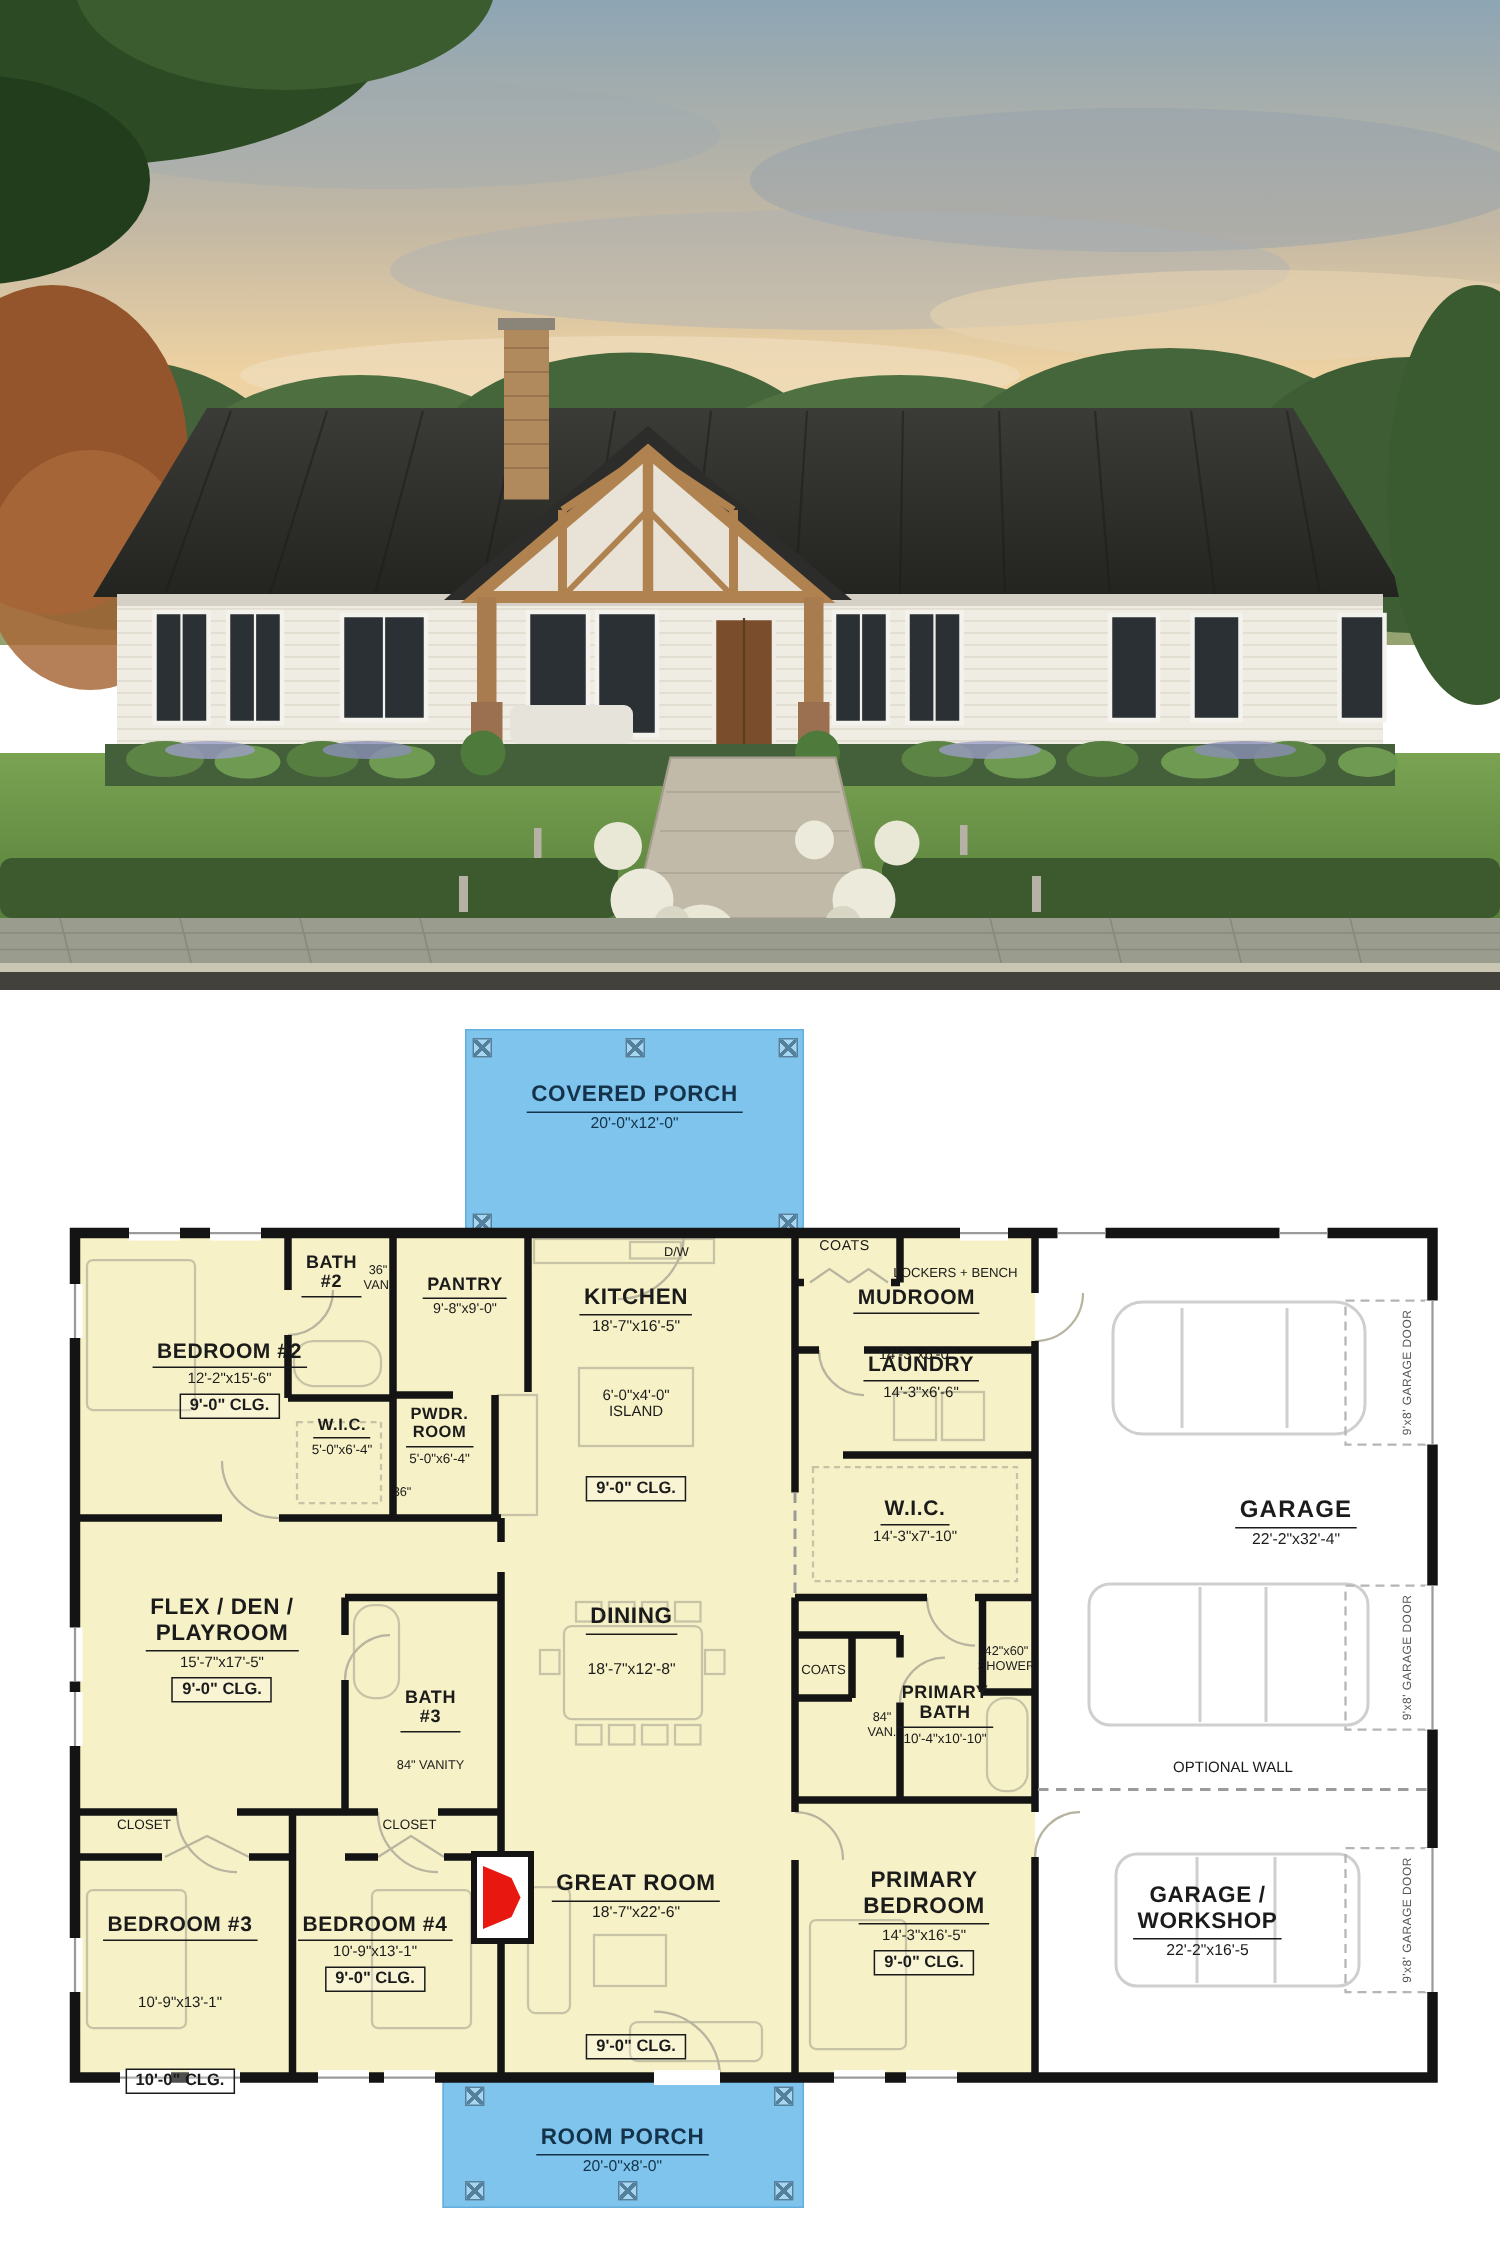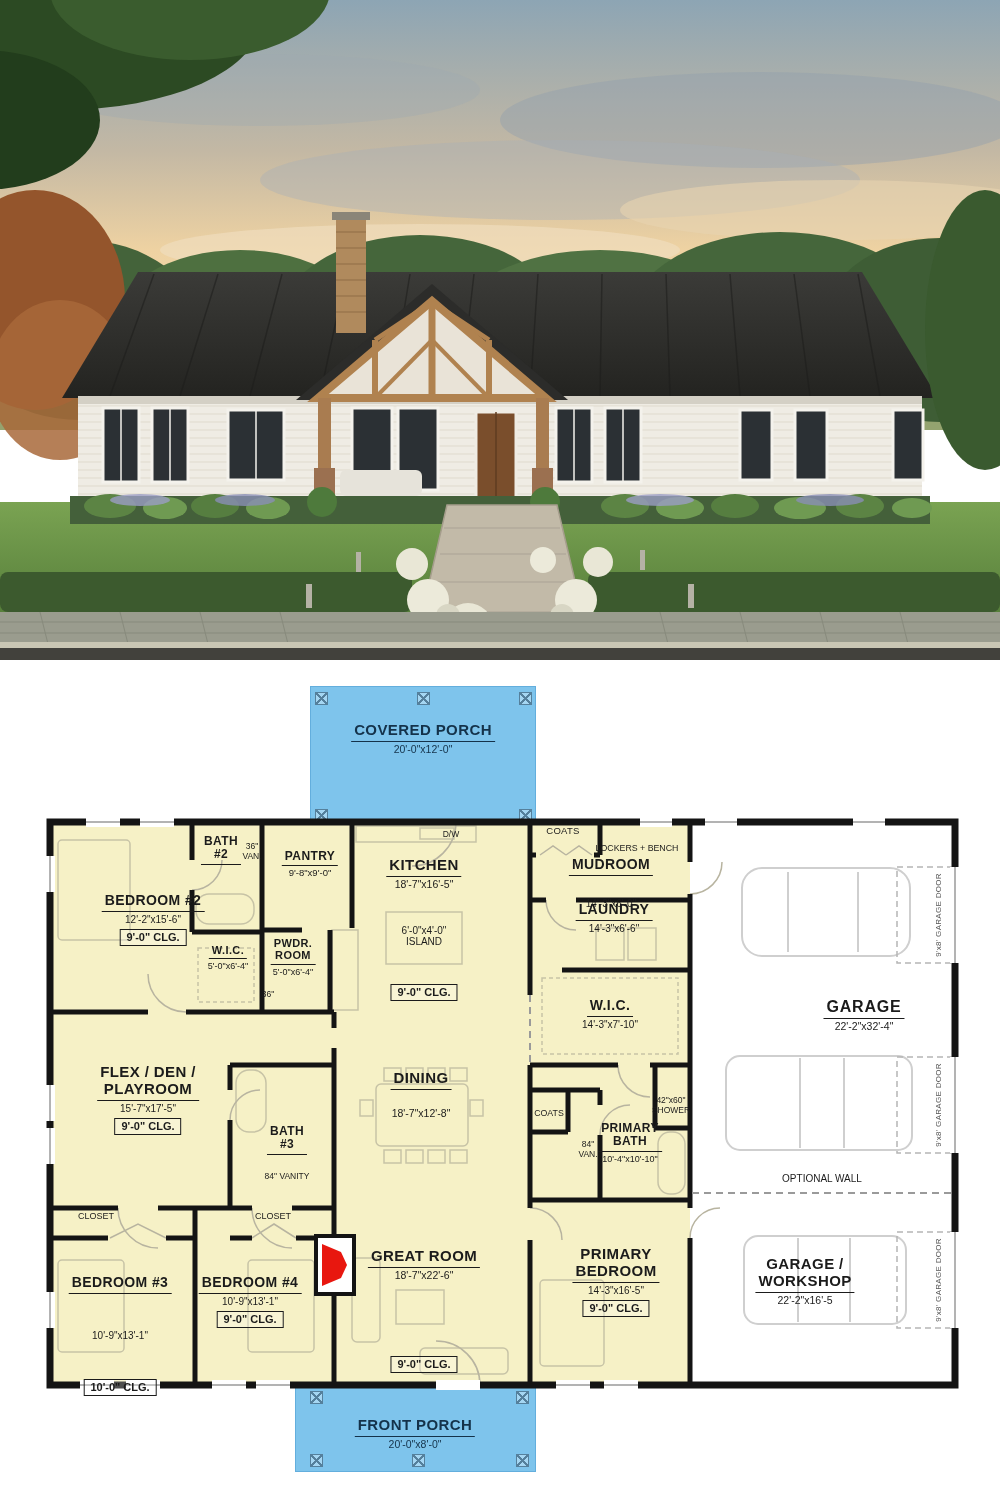--- a/index.html
+++ b/index.html
@@ -404,21 +404,21 @@
         <rect x="316" y="576" width="38" height="58" fill="#ffffff" stroke="#141414" stroke-width="4"></rect>
         <polygon points="322,584 341,592 347,605 341,618 322,626" fill="#e8170f"></polygon>
       </g>
     </svg>
 
     <div class="lbl porch-lbl" style="left:423px;top:62px;">
       <span class="rn big">COVERED PORCH</span>
       <span class="rd big">20'-0"x12'-0"</span>
     </div>
     <div class="lbl porch-lbl" style="left:415px;top:757px;">
-      <span class="rn big">FRONT PORCH</span>
+      <span class="rn big">ROOM PORCH</span>
       <span class="rd big">20'-0"x8'-0"</span>
     </div>
 
     <div class="lbl" style="left:153px;top:233px;">
       <span class="rn">BEDROOM #2</span>
       <span class="rd">12'-2"x15'-6"</span>
       <span class="clg">9'-0" CLG.</span>
     </div>
     <div class="lbl" style="left:221px;top:175px;">
       <span class="rn mid">BATH

